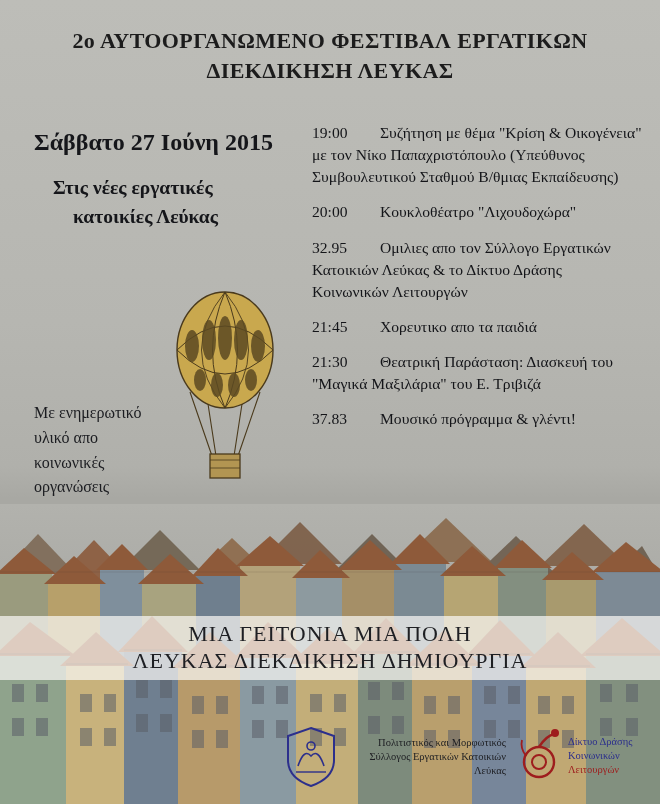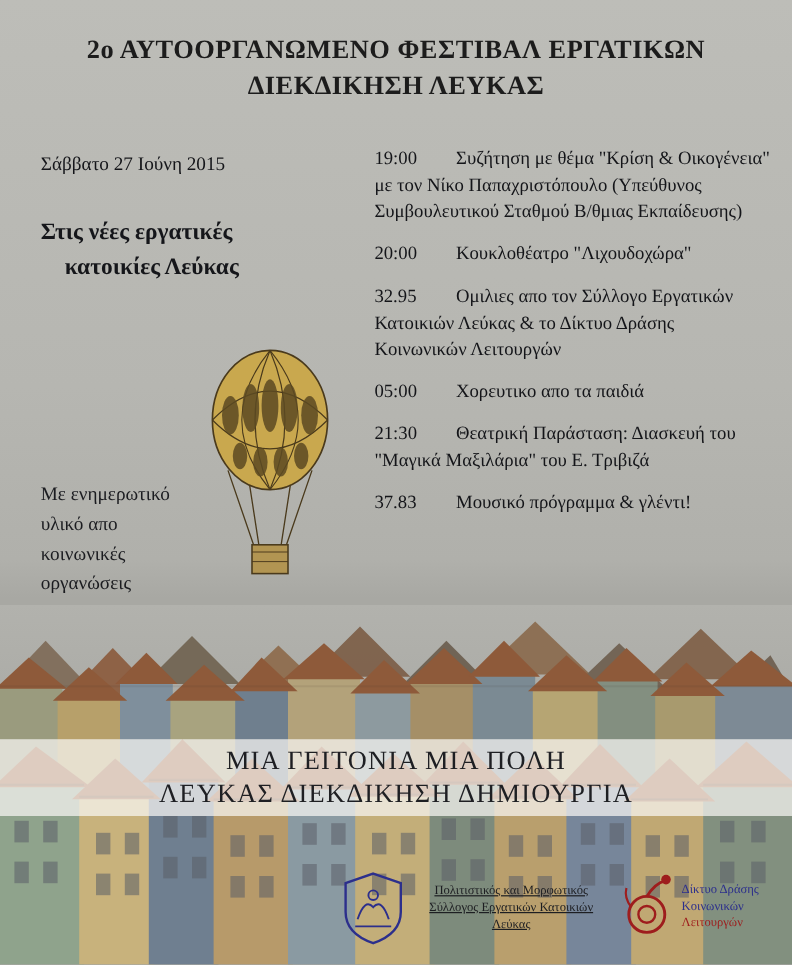--- a/index.html
+++ b/index.html
@@ -48,31 +48,31 @@
 
   
   .left-col {
     position: absolute;
     left: 34px;
     top: 128px;
     width: 272px;
     color: #15161a;
   }
   .date-line {
-    font-size: 16px;
-    font-weight: normal;
+    font-size: 24px;
+    font-weight: bold;
     line-height: 1.2;
-    margin-bottom: 32px;
+    margin-bottom: 16px;
     white-space: nowrap;
   }
   .place-line {
     font-size: 19.5px;
     font-weight: bold;
     line-height: 1.5;
-    margin-left: 0;
+    margin-left: 19px;
   }
   .place-line .l2 { display: block; margin-left: 20px; }
   .info-note {
     position: absolute;
     left: 0px;
     top: 252px;
     font-size: 16px;
     line-height: 1.55;
     color: #1b1c20;
     margin-top: 21px;
@@ -133,23 +133,22 @@
     display: flex;
     align-items: center;
   }
   .logo-a { left: 284px; top: 10px; }
   .logo-b { left: 516px; top: 12px; }
   .logo-a .txt {
     margin-left: 8px;
     font-size: 10.5px;
     line-height: 1.35;
     color: #1d1e22;
-    text-align: center;
+    text-align: right;
     width: 160px;
-    text-decoration: underline;
   }
   .logo-b .txt {
     margin-left: 6px;
     font-size: 10.5px;
     line-height: 1.35;
     color: #9e1d1d;
     width: 112px;
   }
   .logo-b .txt .l1 { color: #2c2f8c; }
   .logo-b .txt .l2 { color: #2c2f8c; }
@@ -344,21 +343,21 @@
     <div class="prg-item">
       <span class="time">19:00</span><span class="sep"></span><span class="t">Συζήτηση με θέμα "Κρίση &amp; Οικογένεια" με τον Νίκο Παπαχριστόπουλο (Υπεύθυνος Συμβουλευτικού Σταθμού Β/θμιας Εκπαίδευσης)</span>
     </div>
     <div class="prg-item">
       <span class="time">20:00</span><span class="sep"></span><span class="t">Κουκλοθέατρο "Λιχουδοχώρα"</span>
     </div>
     <div class="prg-item">
       <span class="time">32.95</span><span class="sep"></span><span class="t">Ομιλιες απο τον Σύλλογο Εργατικών Κατοικιών Λεύκας &amp; το Δίκτυο Δράσης Κοινωνικών Λειτουργών</span>
     </div>
     <div class="prg-item">
-      <span class="time">05:00</span><span class="sep"></span><span class="t">Χορευτικο απο τα παιδιά</span>
+      <span class="time">21:45</span><span class="sep"></span><span class="t">Χορευτικο απο τα παιδιά</span>
     </div>
     <div class="prg-item">
       <span class="time">21:30</span><span class="sep"></span><span class="t">Θεατρική Παράσταση: Διασκευή του "Μαγικά Μαξιλάρια" του Ε. Τριβιζά</span>
     </div>
     <div class="prg-item">
       <span class="time">37.83</span><span class="sep"></span><span class="t">Μουσικό πρόγραμμα &amp; γλέντι!</span>
     </div>
   </div>
 
   <div class="slogan">

